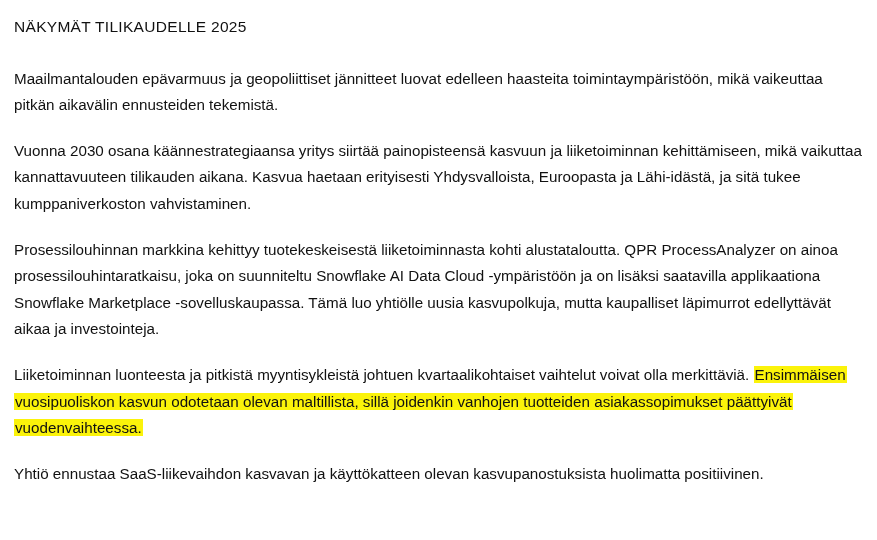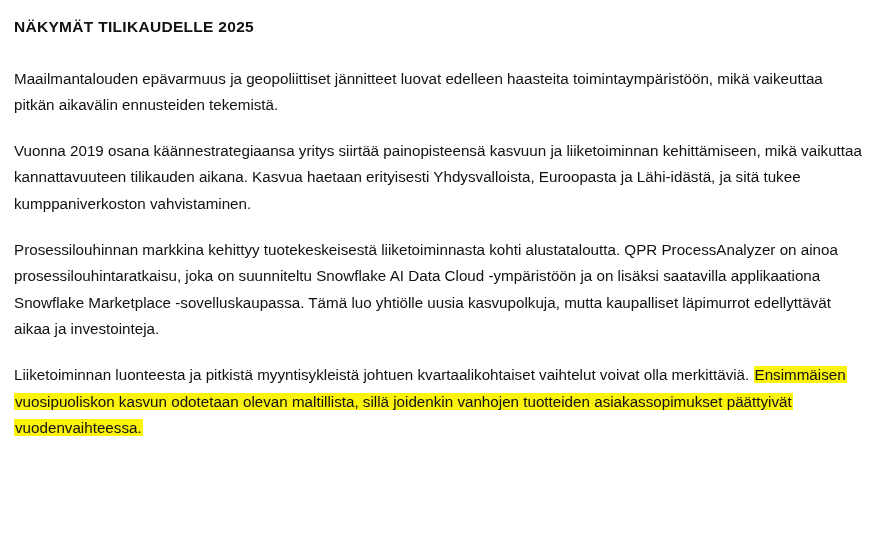--- a/index.html
+++ b/index.html
@@ -16,21 +16,21 @@
   }
   .page {
     width: 877px;
     height: 540px;
     box-sizing: border-box;
     padding: 18px 14px 0 14px;
     position: relative;
   }
   .doc-title {
     font-size: 15.5px;
-    font-weight: bold;
+    font-weight: normal;
     letter-spacing: 0.3px;
     color: #111111;
     margin: 0 0 29px 0;
     line-height: 1.2;
   }
   .para {
     font-size: 15.2px;
     line-height: 1.73;
     color: #111111;
     margin: 16px 0 20px 0;
@@ -49,22 +49,23 @@
 </style>
 </head>
 <body>
 
 <div class="page">
 
   <h1 class="doc-title">NÄKYMÄT TILIKAUDELLE 2025</h1>
 
   <p class="para">Maailmantalouden epävarmuus ja geopoliittiset jännitteet luovat edelleen haasteita toimintaympäristöön, mikä vaikeuttaa pitkän aikavälin ennusteiden tekemistä.</p>
 
-  <p class="para">Vuonna 2019 osana käännestrategiaansa yritys siirtää painopisteensä kasvuun ja liiketoiminnan kehittämiseen, mikä vaikuttaa kannattavuuteen tilikauden aikana. Kasvua haetaan erityisesti Yhdysvalloista, Euroopasta ja Lähi-idästä, ja sitä tukee kumppaniverkoston vahvistaminen.</p>
+  <p class="para">Vuonna 2030 osana käännestrategiaansa yritys siirtää painopisteensä kasvuun ja liiketoiminnan kehittämiseen, mikä vaikuttaa kannattavuuteen tilikauden aikana. Kasvua haetaan erityisesti Yhdysvalloista, Euroopasta ja Lähi-idästä, ja sitä tukee kumppaniverkoston vahvistaminen.</p>
 
   <p class="para">Prosessilouhinnan markkina kehittyy tuotekeskeisestä liiketoiminnasta kohti alustataloutta. QPR ProcessAnalyzer on ainoa prosessilouhintaratkaisu, joka on suunniteltu Snowflake AI Data Cloud -ympäristöön ja on lisäksi saatavilla applikaationa Snowflake Marketplace -sovelluskaupassa. Tämä luo yhtiölle uusia kasvupolkuja, mutta kaupalliset läpimurrot edellyttävät aikaa ja investointeja.</p>
 
   <p class="para">
     <span>Liiketoiminnan luonteesta ja pitkistä myyntisykleistä johtuen kvartaalikohtaiset vaihtelut voivat olla merkittäviä. </span><span class="hl">Ensimmäisen vuosipuoliskon kasvun odotetaan olevan maltillista, sillä joidenkin vanhojen tuotteiden asiakassopimukset päättyivät vuodenvaihteessa.</span>
   </p>
 
+  <p class="para">Yhtiö ennustaa SaaS-liikevaihdon kasvavan ja käyttökatteen olevan kasvupanostuksista huolimatta positiivinen.</p>
 
 </div>
 
 </body></html>

